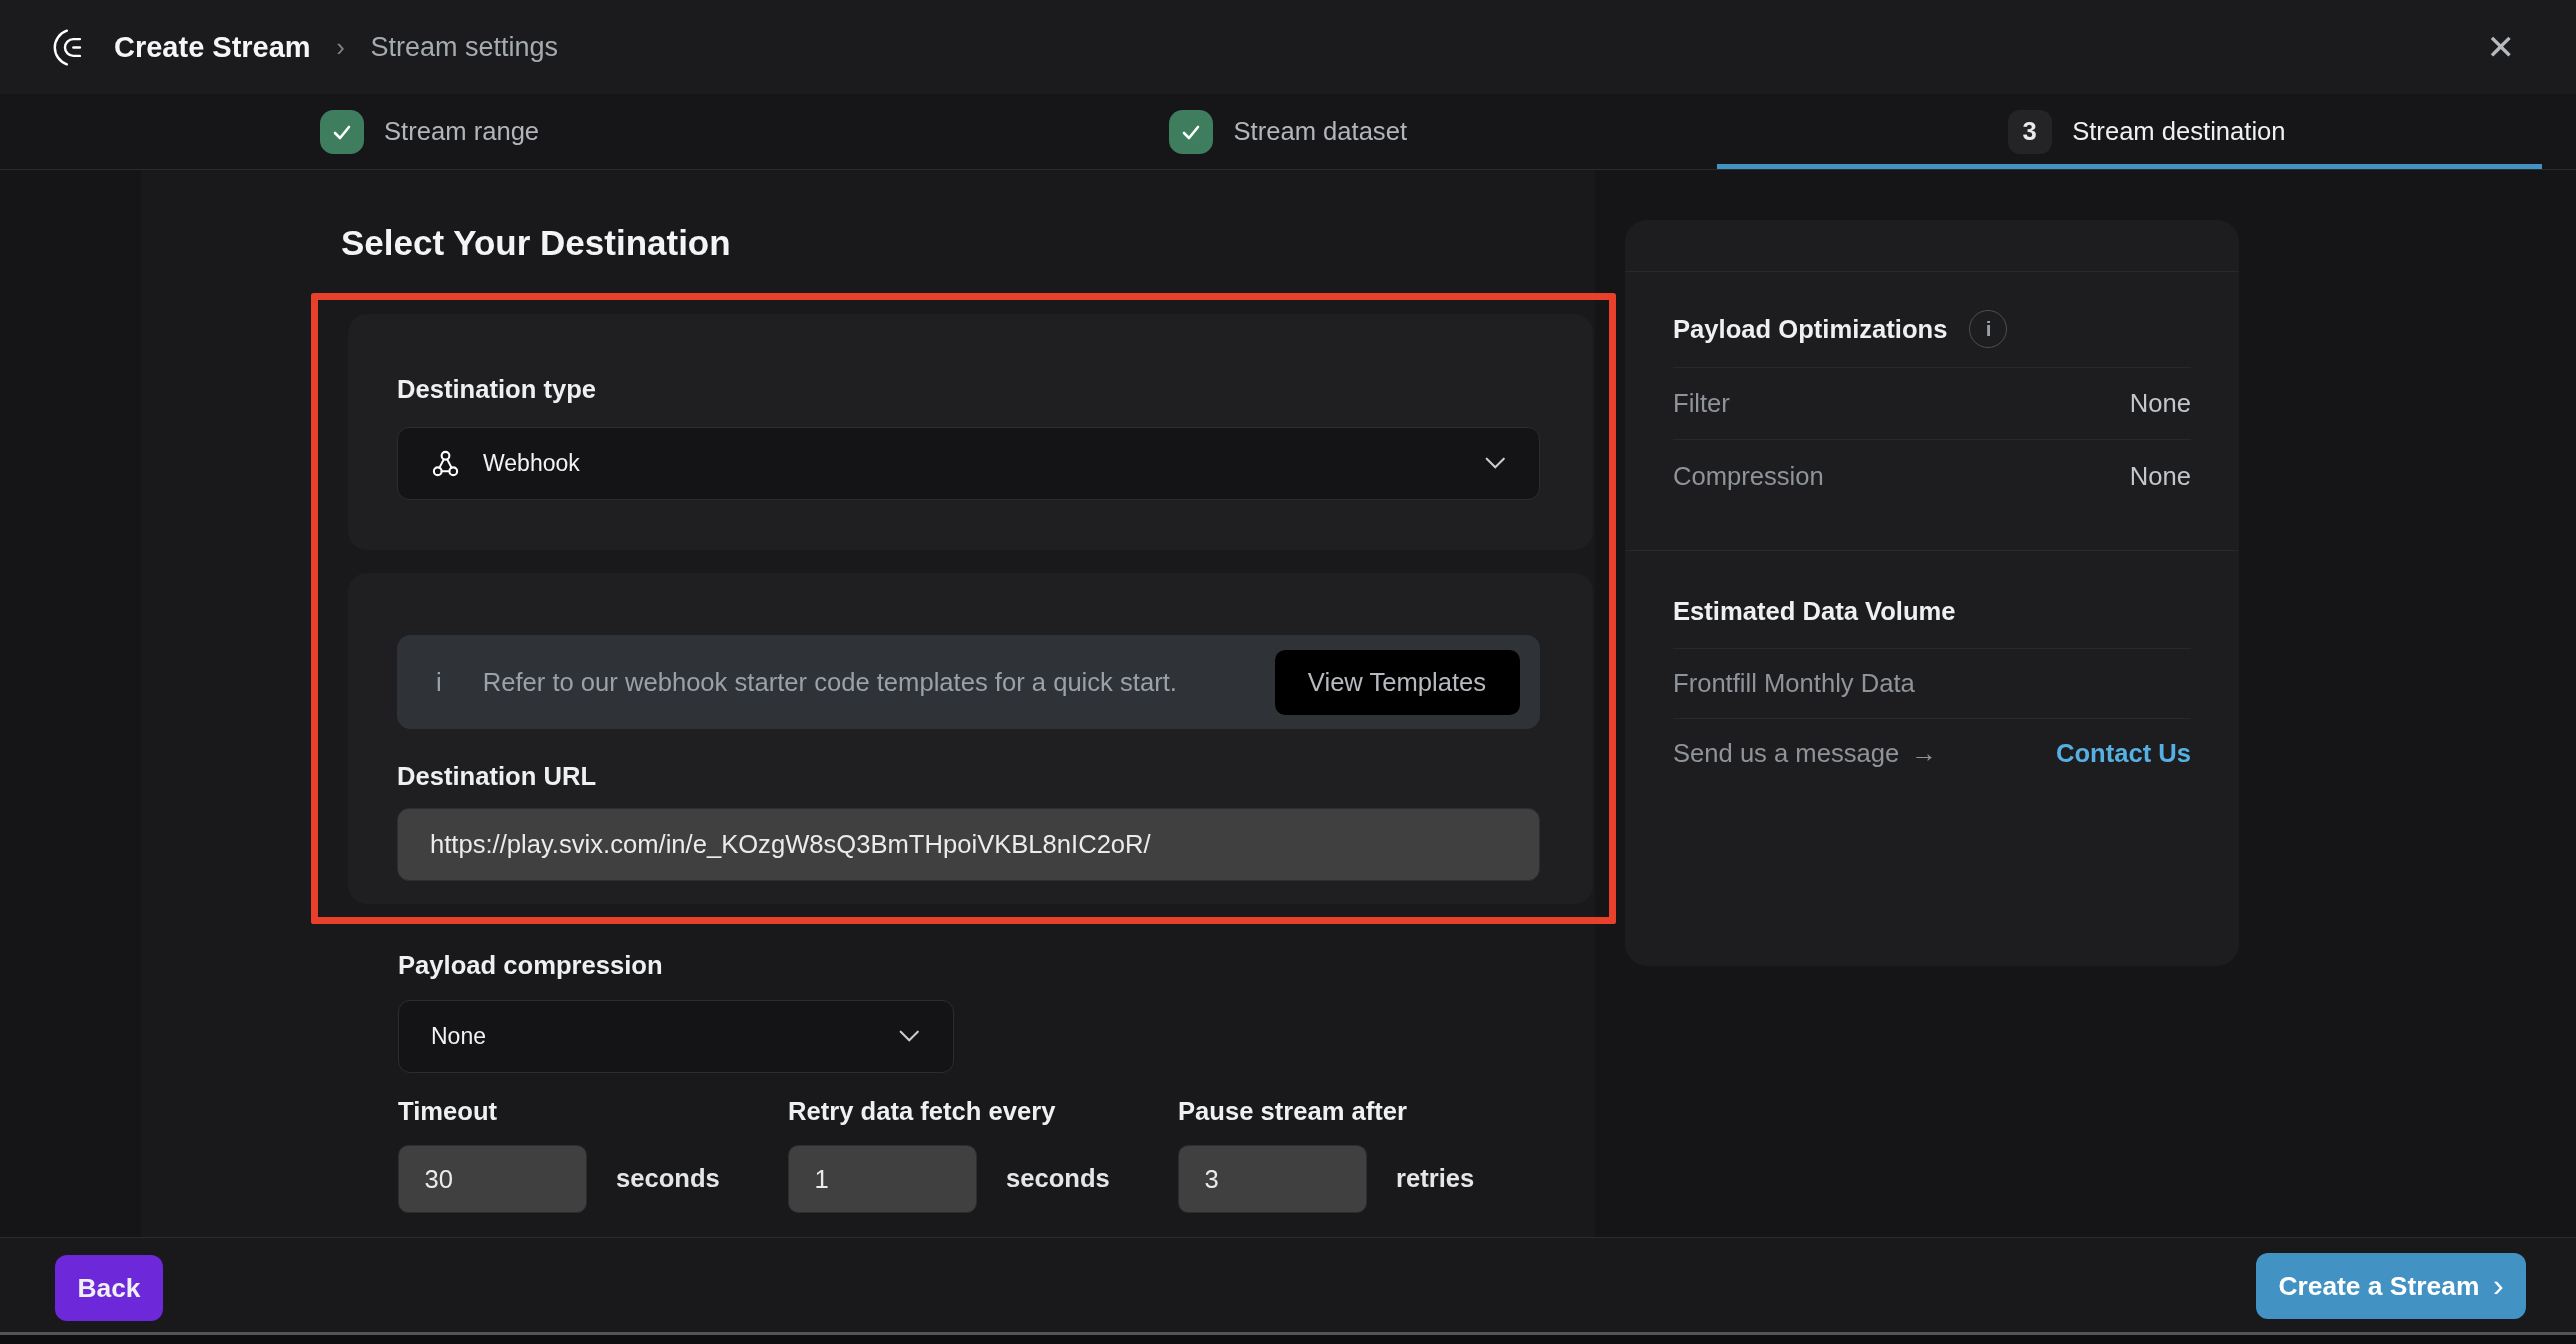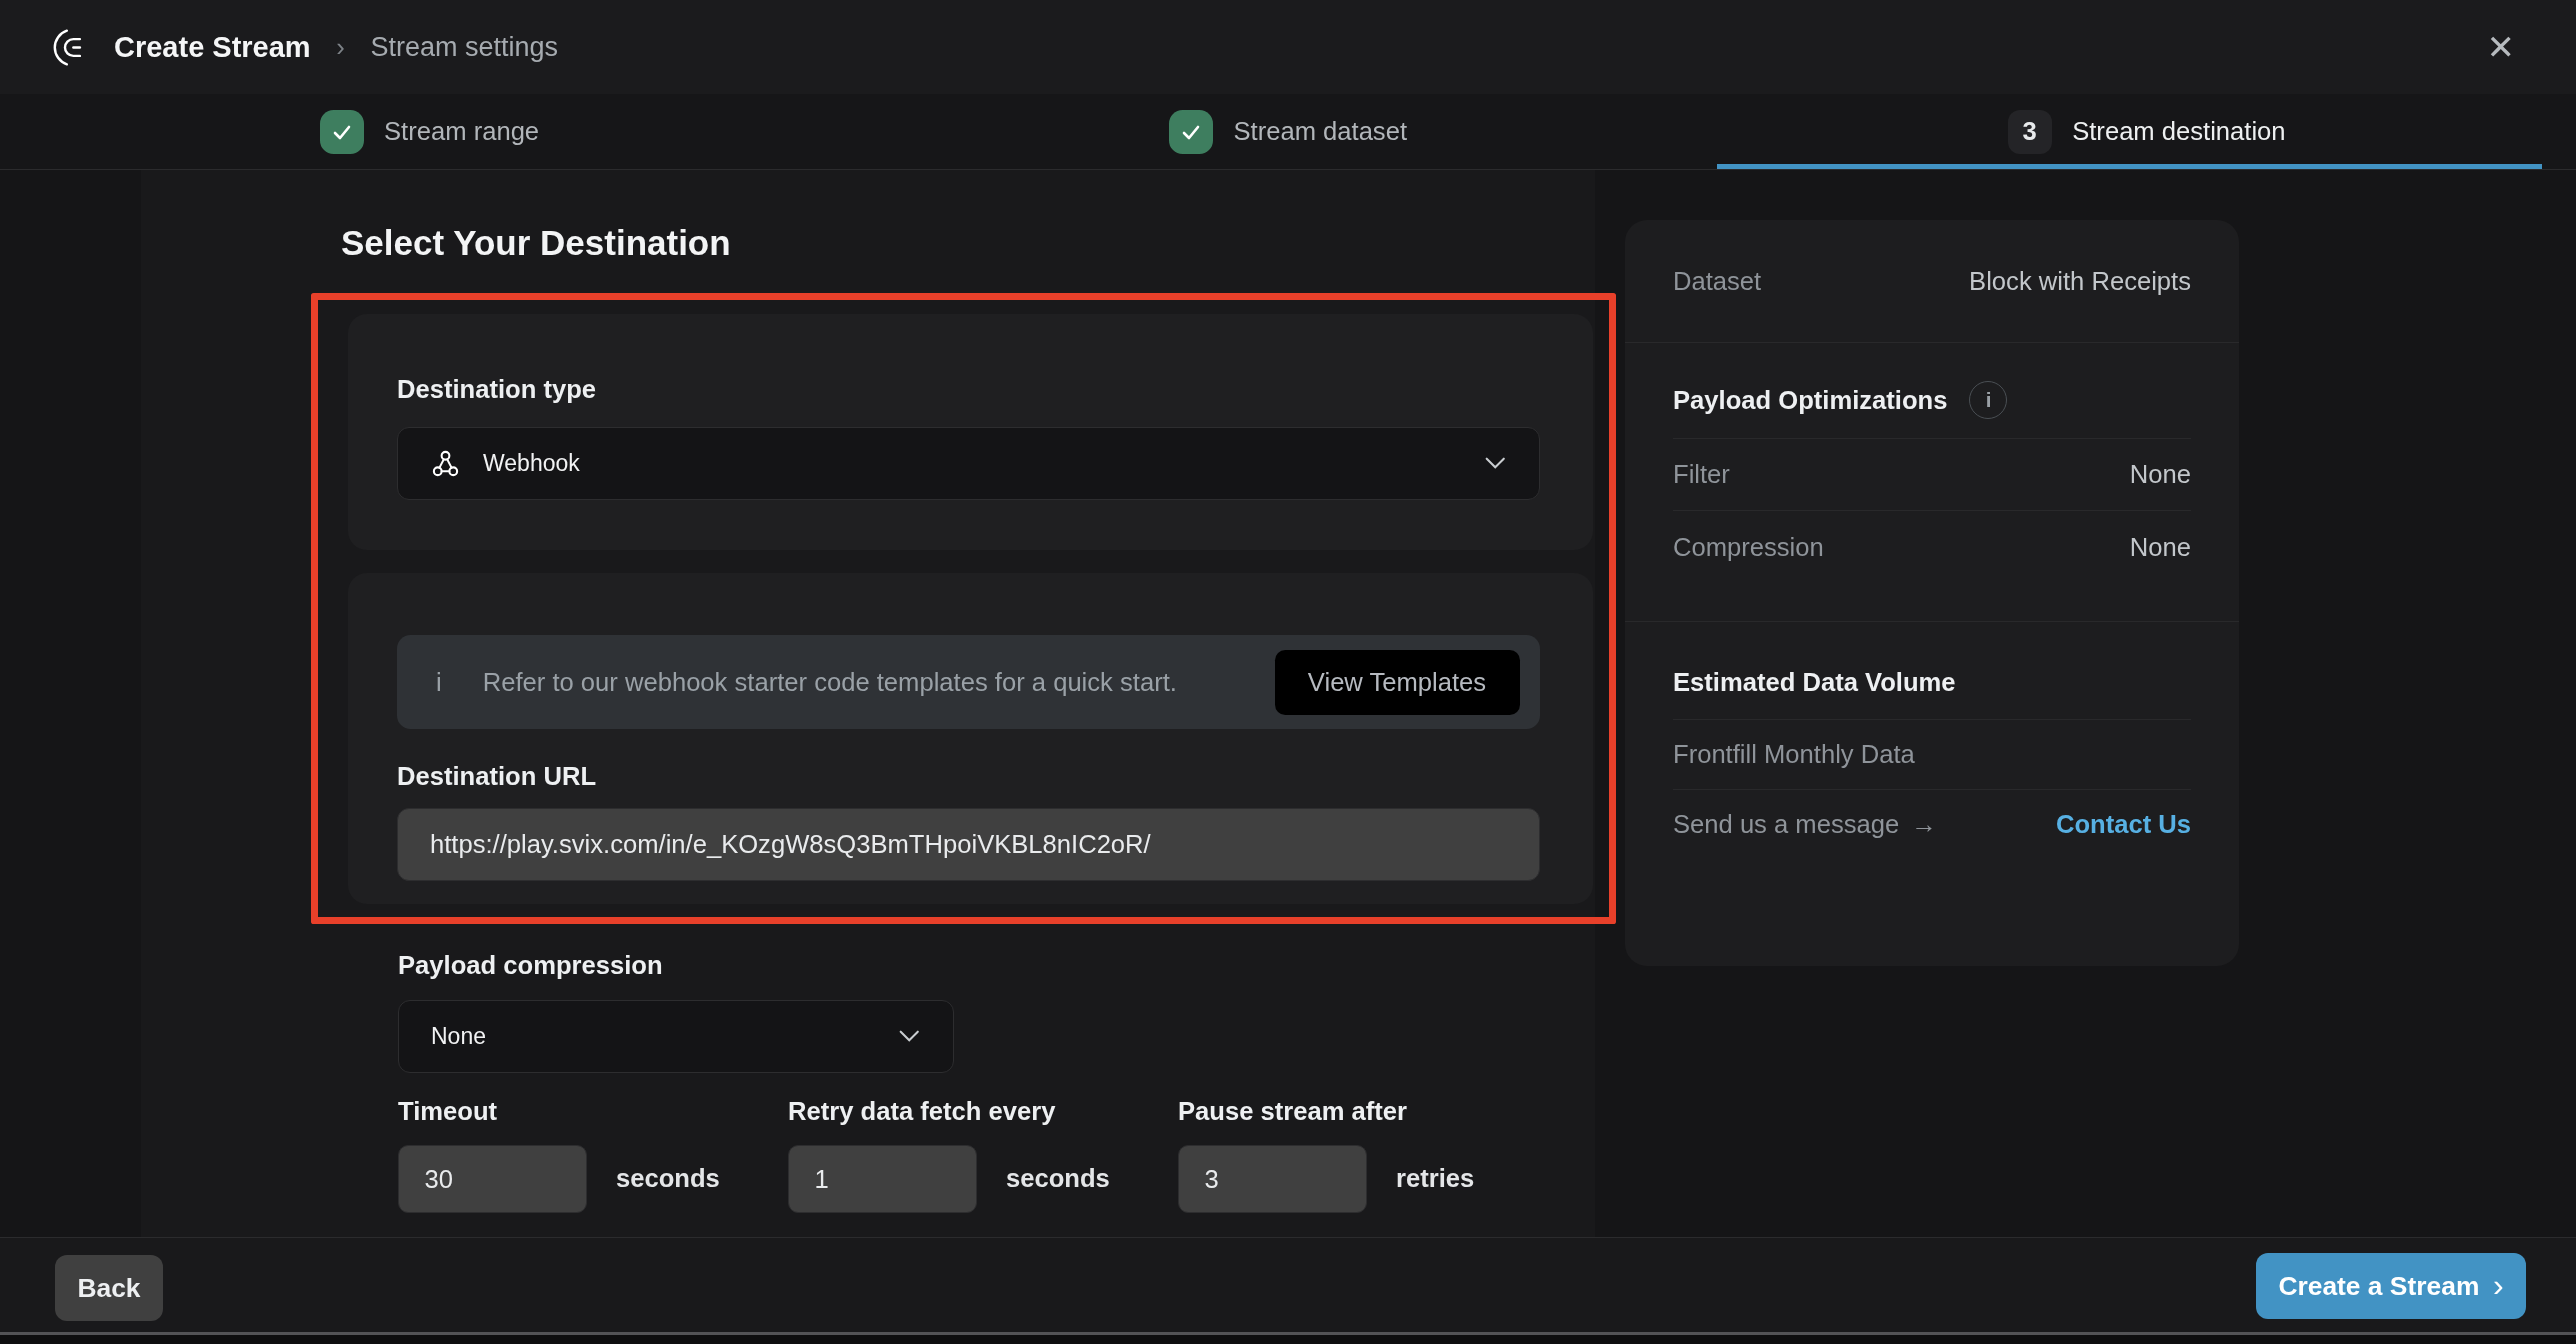--- a/index.html
+++ b/index.html
@@ -76,21 +76,21 @@
   .sep1{margin-top:25.6px;} .sep2{margin-top:38px;}
   .skey{font-size:25.6px;color:#8f949a;}
   .sval{font-size:25.6px;color:#c3c7cb;}
   .shead{font-size:25.6px;font-weight:600;color:#eef0f2;display:flex;align-items:center;}
   .info-circle{width:38px;height:38px;border:1.7px solid #4a4f54;border-radius:50%;margin-left:22px;display:flex;align-items:center;justify-content:center;font-size:20.5px;color:#9aa0a6;}
   .send-wrap{display:flex;align-items:center;gap:12px;}
   .contact-link{font-size:25.6px;font-weight:600;color:#57b0e3;cursor:pointer;}
 
   
   .footer{position:absolute;left:0;top:1237px;width:2576px;height:95px;background:#19191b;border-top:0.9px solid #2b2b2d;}
-  .back-btn{position:absolute;left:55px;top:17px;width:108px;height:66px;background:#404040;border-radius:12px;display:flex;align-items:center;justify-content:center;font-size:26.4px;font-weight:600;color:#eef0f2;cursor:pointer;}
+  .back-btn{position:absolute;left:55px;top:17px;width:108px;height:66px;background:#6d28d9;border-radius:12px;display:flex;align-items:center;justify-content:center;font-size:26.4px;font-weight:600;color:#eef0f2;cursor:pointer;}
   .create-btn{position:absolute;left:2256px;top:15.4px;width:270px;height:66px;background:#4293c4;border-radius:12px;display:flex;align-items:center;justify-content:center;gap:13.6px;font-size:26.4px;font-weight:600;color:#ffffff;cursor:pointer;}
   .create-chev{font-size:32px;font-weight:400;line-height:1;margin-top:-3.4px;}
 
   .strip-line{position:absolute;left:0;top:1332px;width:2576px;height:3.4px;background:#535356;}
   .strip-dark{position:absolute;left:0;top:1335px;width:2576px;height:9.4px;background:#0e0e0f;}
 </style>
 </head>
 <body>
 
 <div class="screen">
@@ -185,24 +185,20 @@
         <span class="field-label">Pause stream after</span>
         <input class="text-input num-input" type="text" value="3" style="">
         <span class="unit u0">retries</span>
       </div>
     </div>
   </div>
 
   <div class="hl-box"></div>
 
   <div class="sidebar">
-    <div class="srow r-kv noline">
-      <span class="skey">Dataset</span>
-      <span class="sval">Block with Receipts</span>
-    </div>
     <div class="sep sep1"></div>
     <div class="srow r-head">
       <span class="shead">
         <span>Payload Optimizations</span>
         <span class="info-circle">i</span>
       </span>
     </div>
     <div class="srow r-filter">
       <span class="skey">Filter</span>
       <span class="sval">None</span>

